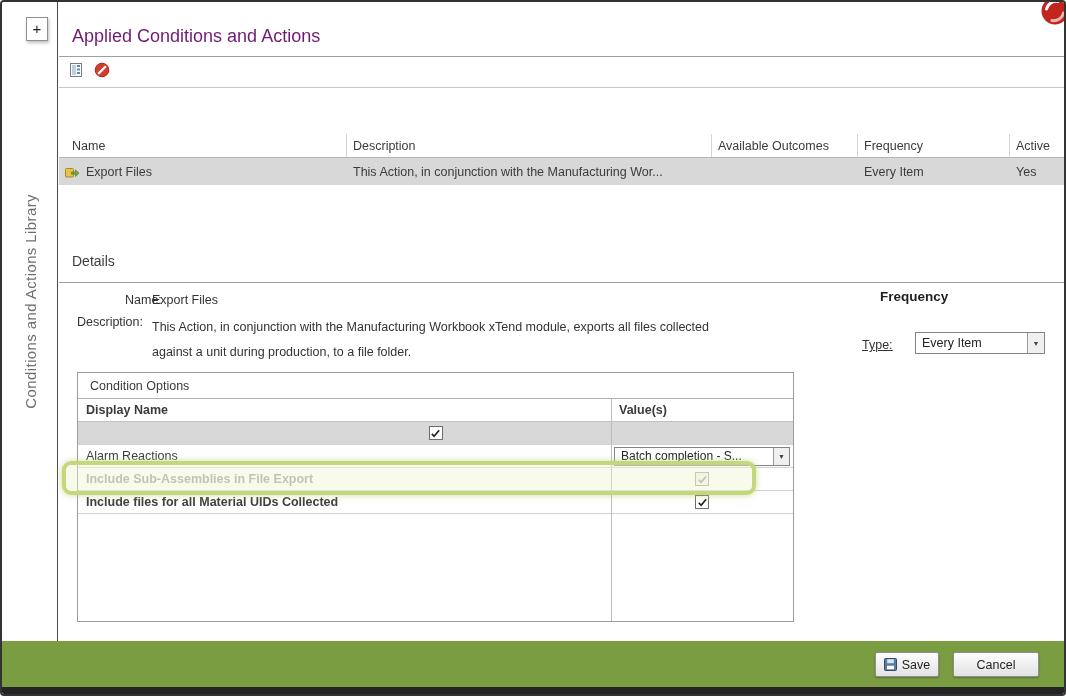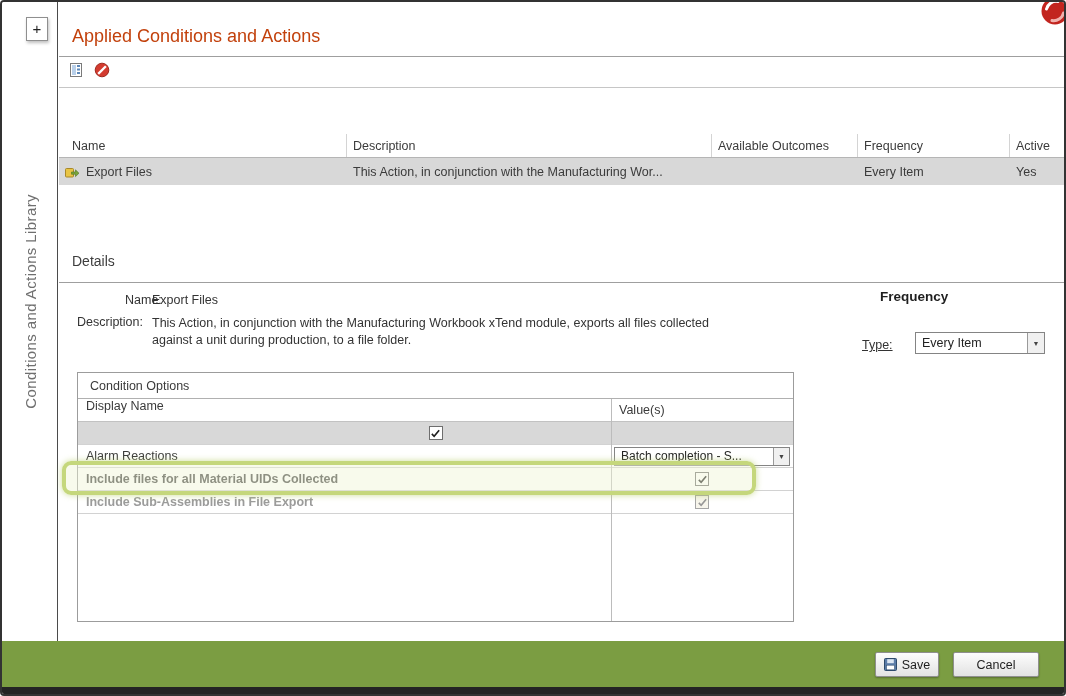--- a/index.html
+++ b/index.html
@@ -12,21 +12,21 @@
   
   .record{position:absolute;top:-6px;right:-6px;width:30px;height:30px;z-index:30;}
   
   .sidebar{position:absolute;left:0;top:0;width:56px;height:643px;background:#fff;border-right:1px solid #4b4b4b;z-index:5;}
   .add-btn{position:absolute;left:24px;top:15px;width:22px;height:24px;background:#fff;border:1px solid #8f8f8f;
     box-shadow:1px 2px 3px rgba(0,0,0,.25);font-size:15px;line-height:20px;text-align:center;color:#222;cursor:pointer;padding:0;
     font-family:"Liberation Sans", sans-serif;}
   .side-tab{position:absolute;top:56px;left:0;width:56px;height:486px;display:flex;align-items:center;justify-content:center;cursor:pointer;}
   .side-title{writing-mode:vertical-rl;transform:rotate(180deg);font-size:15px;color:#6f6f6f;white-space:nowrap;letter-spacing:.4px;}
   
-  .page-title{position:absolute;left:70px;top:24px;font-size:18px;color:#c2410c;text-align:right;}
+  .page-title{position:absolute;left:70px;top:24px;font-size:18px;color:#701a75;text-align:right;}
   .hr{position:absolute;left:57px;right:0;height:0;}
   .hr1{top:54px;border-top:1px solid #9f9f9f;}
   .hr2{top:85px;border-top:1px solid #c6c6c6;}
   .hr3{top:280px;border-top:1px solid #9f9f9f;}
   
   .toolbar{position:absolute;left:64px;top:59px;display:flex;gap:6px;}
   .tbtn{width:20px;height:20px;border:none;background:transparent;padding:1px;cursor:pointer;}
   
   .applied{position:absolute;left:57px;right:0;top:87px;font-size:12.5px;}
   .thead{display:flex;height:24px;align-items:center;border-bottom:1px solid #b5b5b5;color:#3b3b3b;margin-top:45px;}
@@ -40,32 +40,32 @@
   .trow{display:flex;height:27px;align-items:center;background:#d8d8d8;cursor:default;}
   .td{height:100%;display:flex;align-items:center;padding-left:6px;overflow:hidden;white-space:nowrap;}
   .td.c-name{padding-left:5px;gap:6px;}
   .row-icon{display:inline-flex;width:16px;height:16px;}
   
   .details-title{position:absolute;left:70px;top:251px;font-size:14px;color:#3d3d3d;}
   .lbl{position:absolute;font-size:12.5px;color:#333;}
   .lbl-name{left:75px;top:291px;margin-left:48px;}
   .val-name{left:150px;top:291px;}
   .lbl-desc{left:75px;top:313px;}
-  .val-desc{left:150px;top:313px;width:600px;line-height:17px;}
+  .val-desc{left:150px;top:313px;width:600px;line-height:25px;}
   .freq-head{position:absolute;left:878px;top:287px;font-size:13.5px;font-weight:bold;color:#1f1f1f;}
   .lbl-type{left:860px;top:336px;text-decoration:underline;}
   
   .combo{position:absolute;display:flex;align-items:stretch;background:#fff;border:1px solid #848484;cursor:pointer;}
   .combo-freq{left:913px;top:330px;width:130px;height:22px;}
   .combo-text{flex:1;display:flex;align-items:center;padding-left:6px;font-size:12.5px;color:#222;overflow:hidden;white-space:nowrap;}
   .combo-arrow{width:17px;display:flex;align-items:center;justify-content:center;background:#f0f0f0;border-left:1px solid #9a9a9a;font-size:7px;color:#444;}
   
   .group{position:absolute;left:75px;top:370px;width:717px;height:250px;border:1px solid #9c9c9c;background:#fff;font-size:12.5px;}
   .group-title{height:26px;display:flex;align-items:center;padding-left:12px;border-bottom:1px solid #b0b0b0;color:#3b3b3b;}
-  .chead{display:flex;height:23px;align-items:flex-start;border-bottom:1px solid #c2c2c2;color:#3b3b3b;}
+  .chead{display:flex;height:23px;align-items:center;border-bottom:1px solid #c2c2c2;color:#3b3b3b;font-weight:bold;}
   .crow{display:flex;height:23px;align-items:center;border-bottom:1px solid #d2d2d2;}
   .c-lab{width:533px;padding-left:8px;overflow:hidden;white-space:nowrap;}
   .c-val{flex:1;height:100%;display:flex;align-items:center;justify-content:center;position:relative;}
   .c-val.shaded{background:#d8d8d8;}
   .row-bold .c-lab{font-weight:bold;color:#3f3f3f;}
   .row-disabled .c-lab{font-weight:bold;color:#9b9b9b;}
   .vline{position:absolute;left:533px;top:26px;bottom:0;width:1px;background:#bcbcbc;}
   
   .cb{width:14px;height:14px;border:1px solid #6e6e6e;background:#fff;display:inline-flex;align-items:center;justify-content:center;cursor:pointer;}
   .cb svg path{stroke:#1f1f1f;}
@@ -190,35 +190,35 @@
     <div class="crow">
       <div class="c-lab">Alarm Reactions</div>
       <div class="c-val">
         <div class="combo combo-alarm">
           <span class="combo-text">Batch completion - S...</span>
           <span class="combo-arrow">▼</span>
         </div>
       </div>
     </div>
 
+    <div class="crow row-disabled">
+      <div class="c-lab">Include Sub-Assemblies in File Export</div>
+      <div class="c-val">
+        <span class="cb disabled">
+          <svg viewBox="0 0 12 12" width="11" height="11">
+              <path d="M2 6.5 L4.5 9 L10 2.5" stroke-width="1.8" fill="none"></path>
+            </svg>
+        </span>
+      </div>
+    </div>
+
     <div class="crow row-bold">
       <div class="c-lab">Include files for all Material UIDs Collected</div>
       <div class="c-val">
         <span class="cb">
-          <svg viewBox="0 0 12 12" width="11" height="11">
-              <path d="M2 6.5 L4.5 9 L10 2.5" stroke-width="1.8" fill="none"></path>
-            </svg>
-        </span>
-      </div>
-    </div>
-
-    <div class="crow row-disabled">
-      <div class="c-lab">Include Sub-Assemblies in File Export</div>
-      <div class="c-val">
-        <span class="cb disabled">
           <svg viewBox="0 0 12 12" width="11" height="11">
               <path d="M2 6.5 L4.5 9 L10 2.5" stroke-width="1.8" fill="none"></path>
             </svg>
         </span>
       </div>
     </div>
 
     <div class="vline"></div>
   </div>
 

